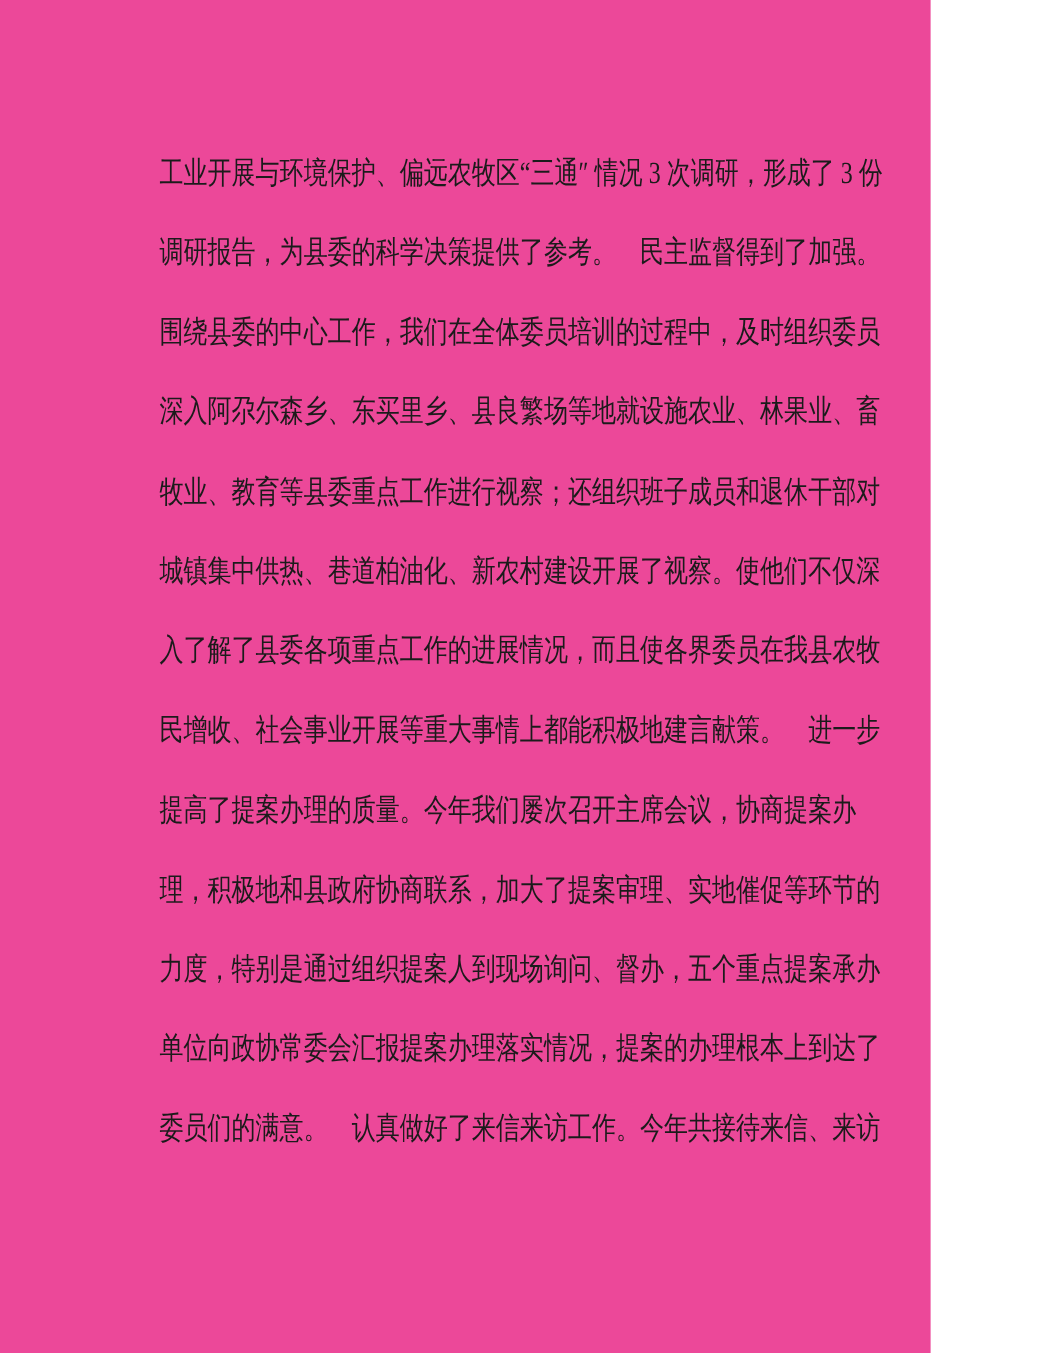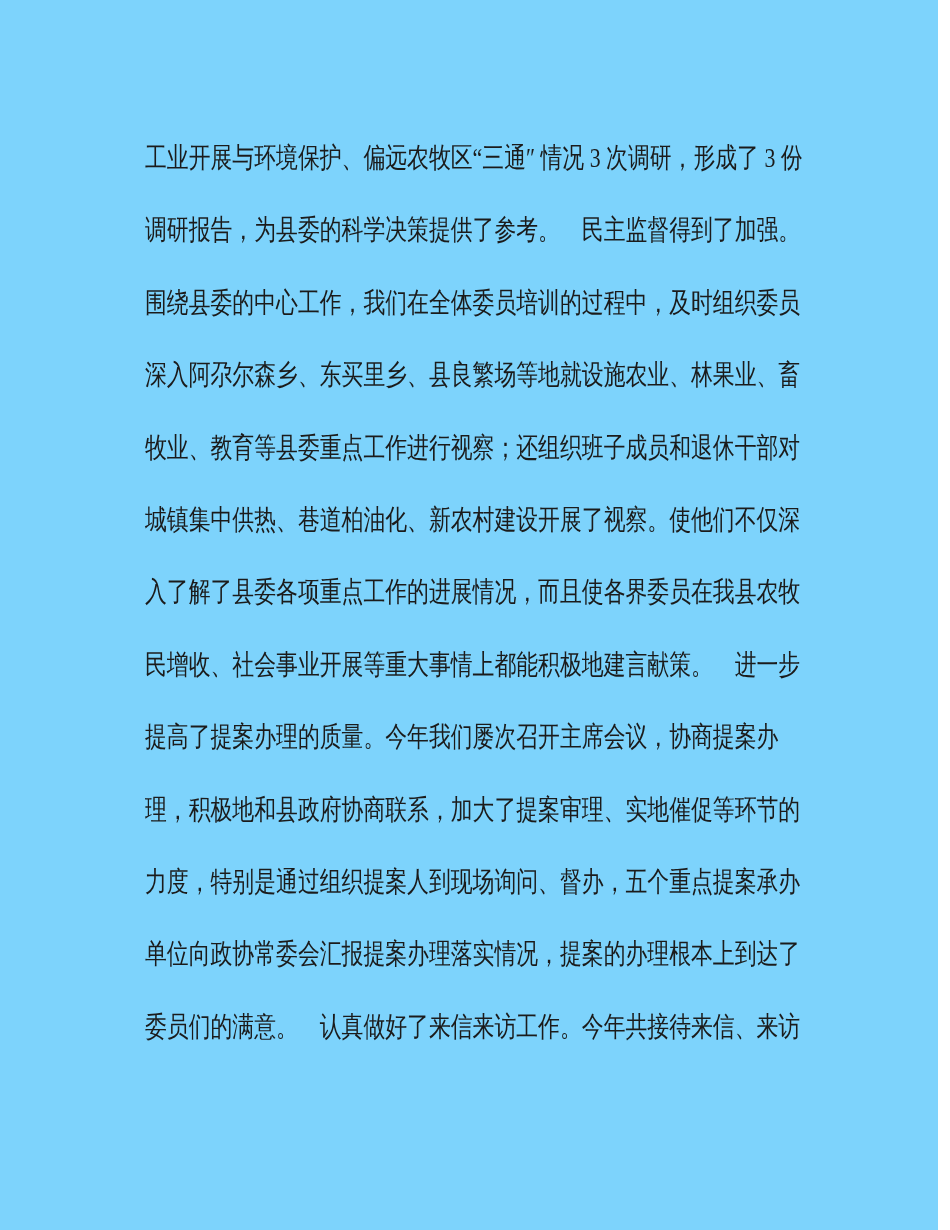--- a/index.html
+++ b/index.html
@@ -2,23 +2,23 @@
 <html><head>
 <meta charset="utf-8">
 <style>
   html, body {
     margin: 0;
     padding: 0;
     background: #ffffff;
   }
   .page {
     position: relative;
-    width: 938px;
+    width: 846px;
     height: 1230px;
-    background: #7dd3fc;
+    background: #ec4899;
     overflow: hidden;
   }
   .text-block {
     position: absolute;
     left: 145px;
     top: 122px;
     width: 720px;
   }
   .doc-line {
     margin: 0;

